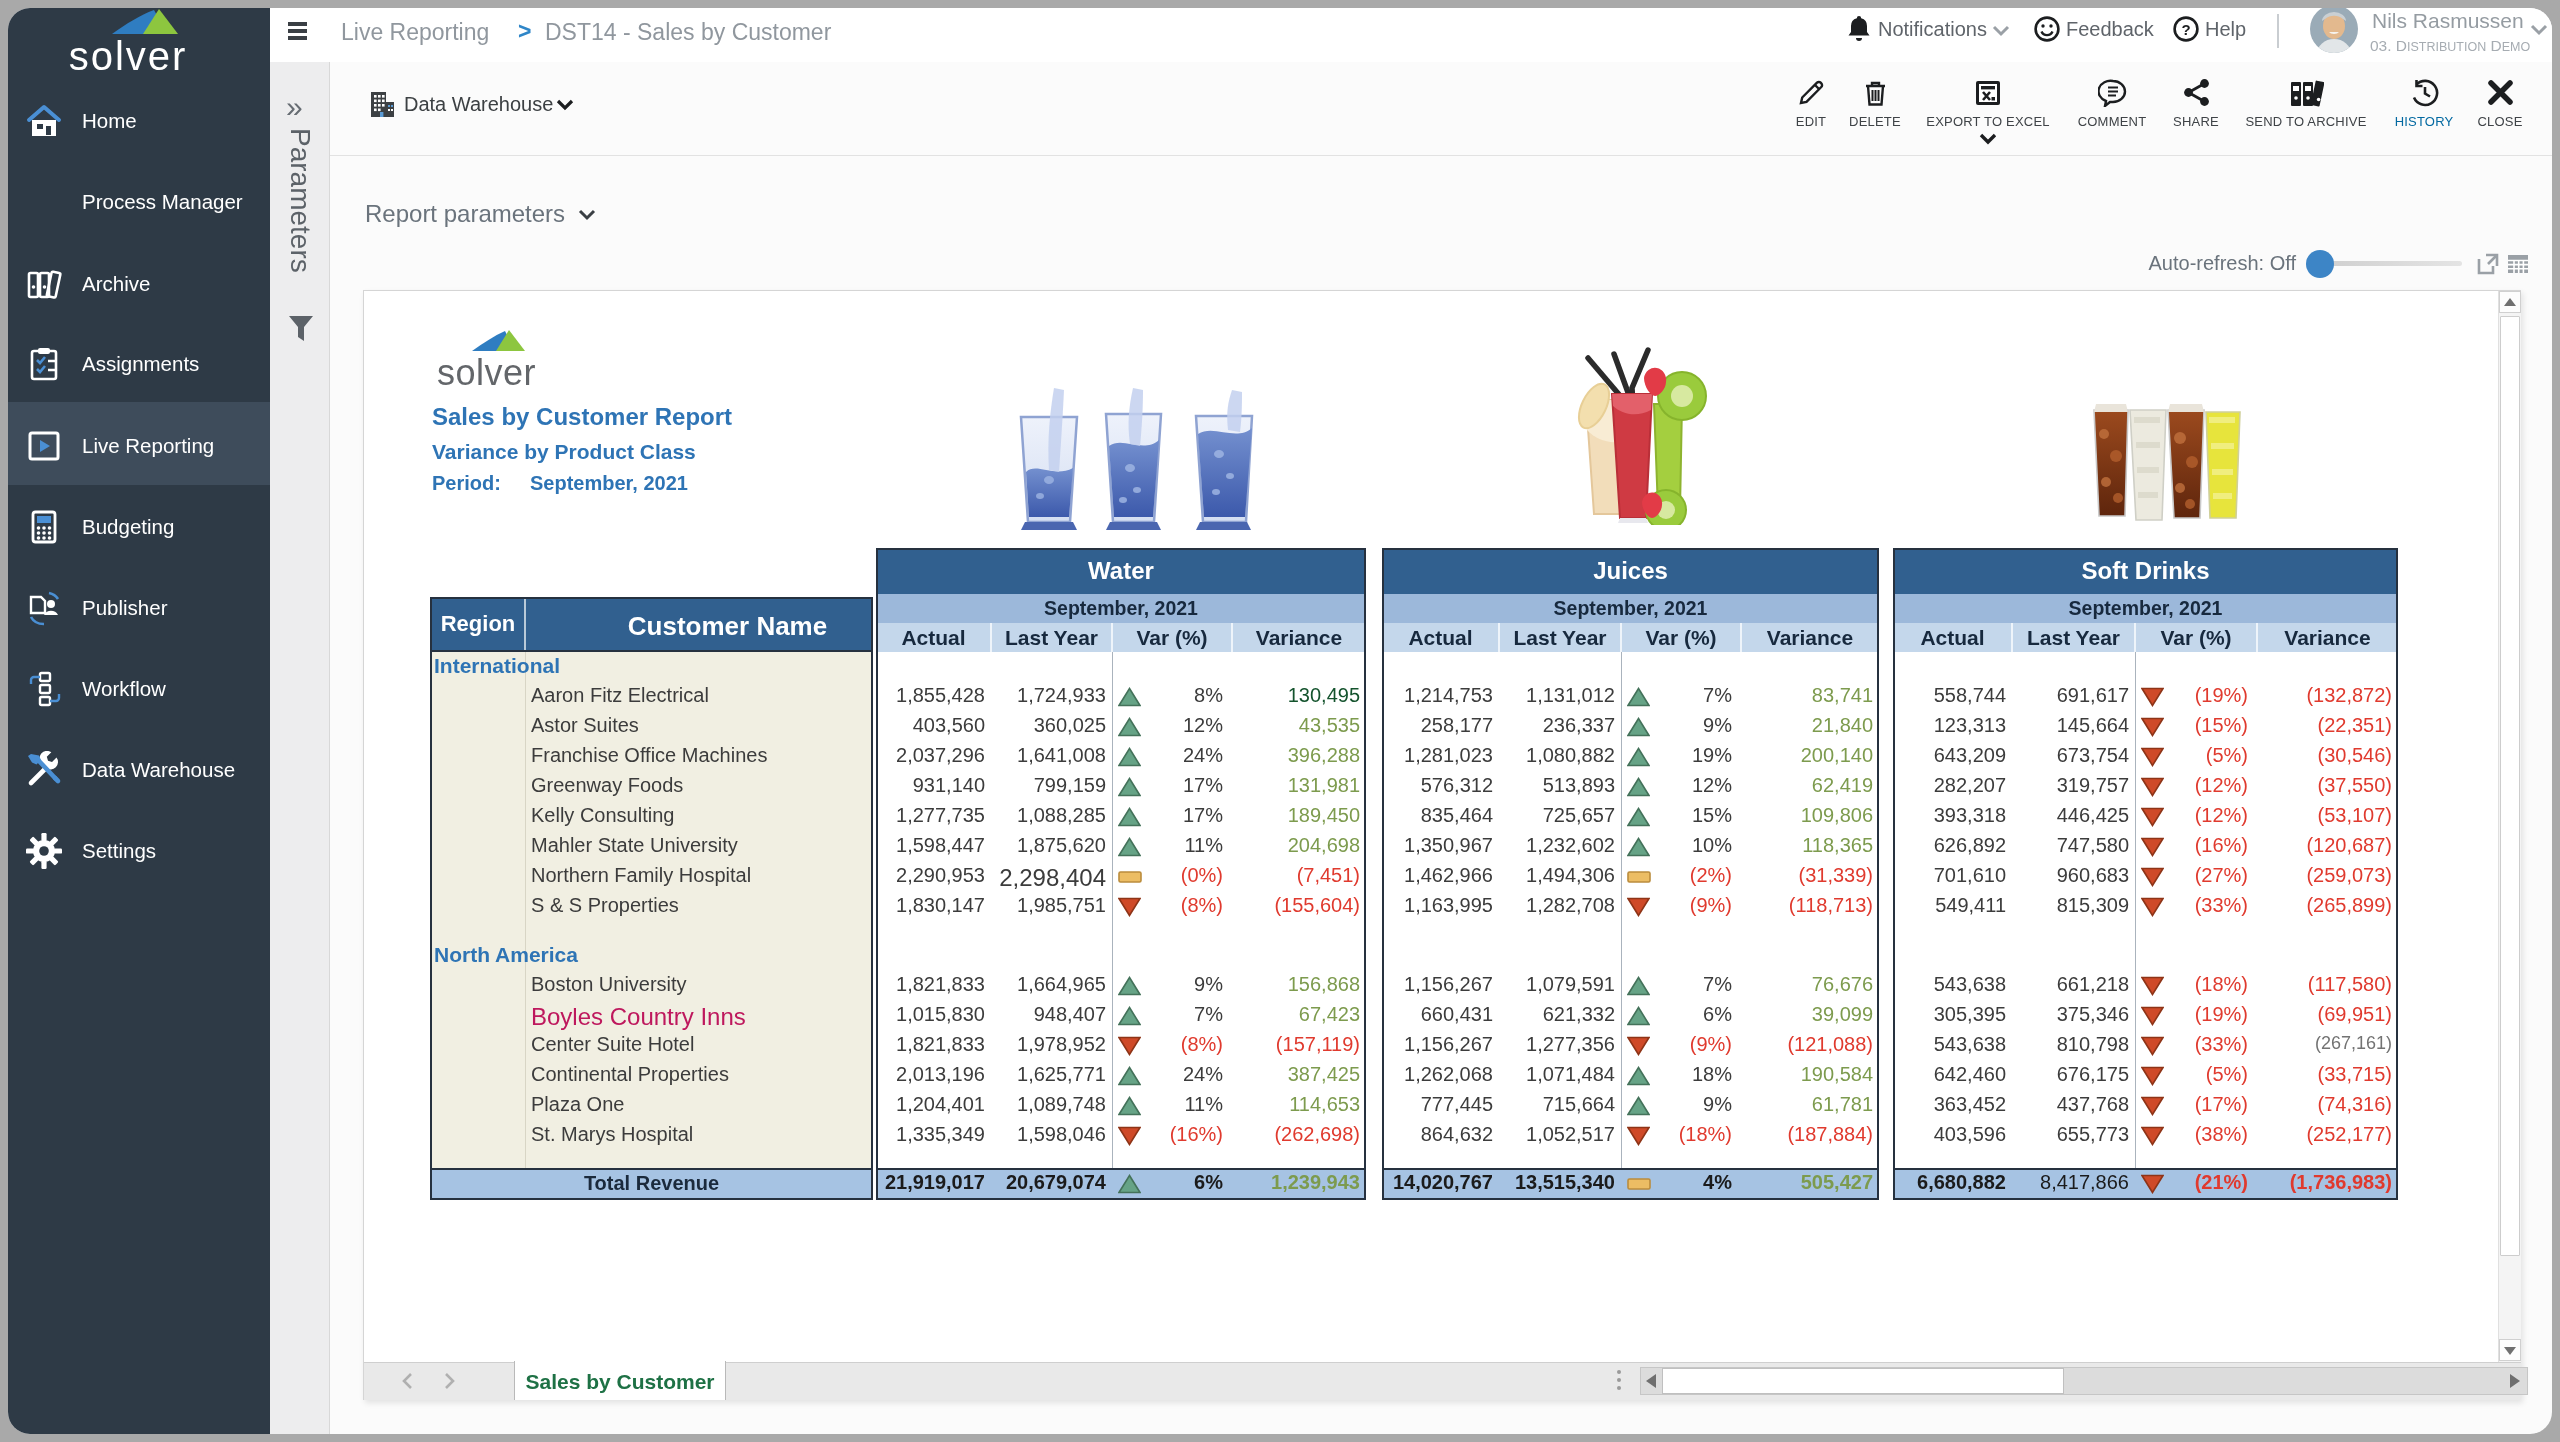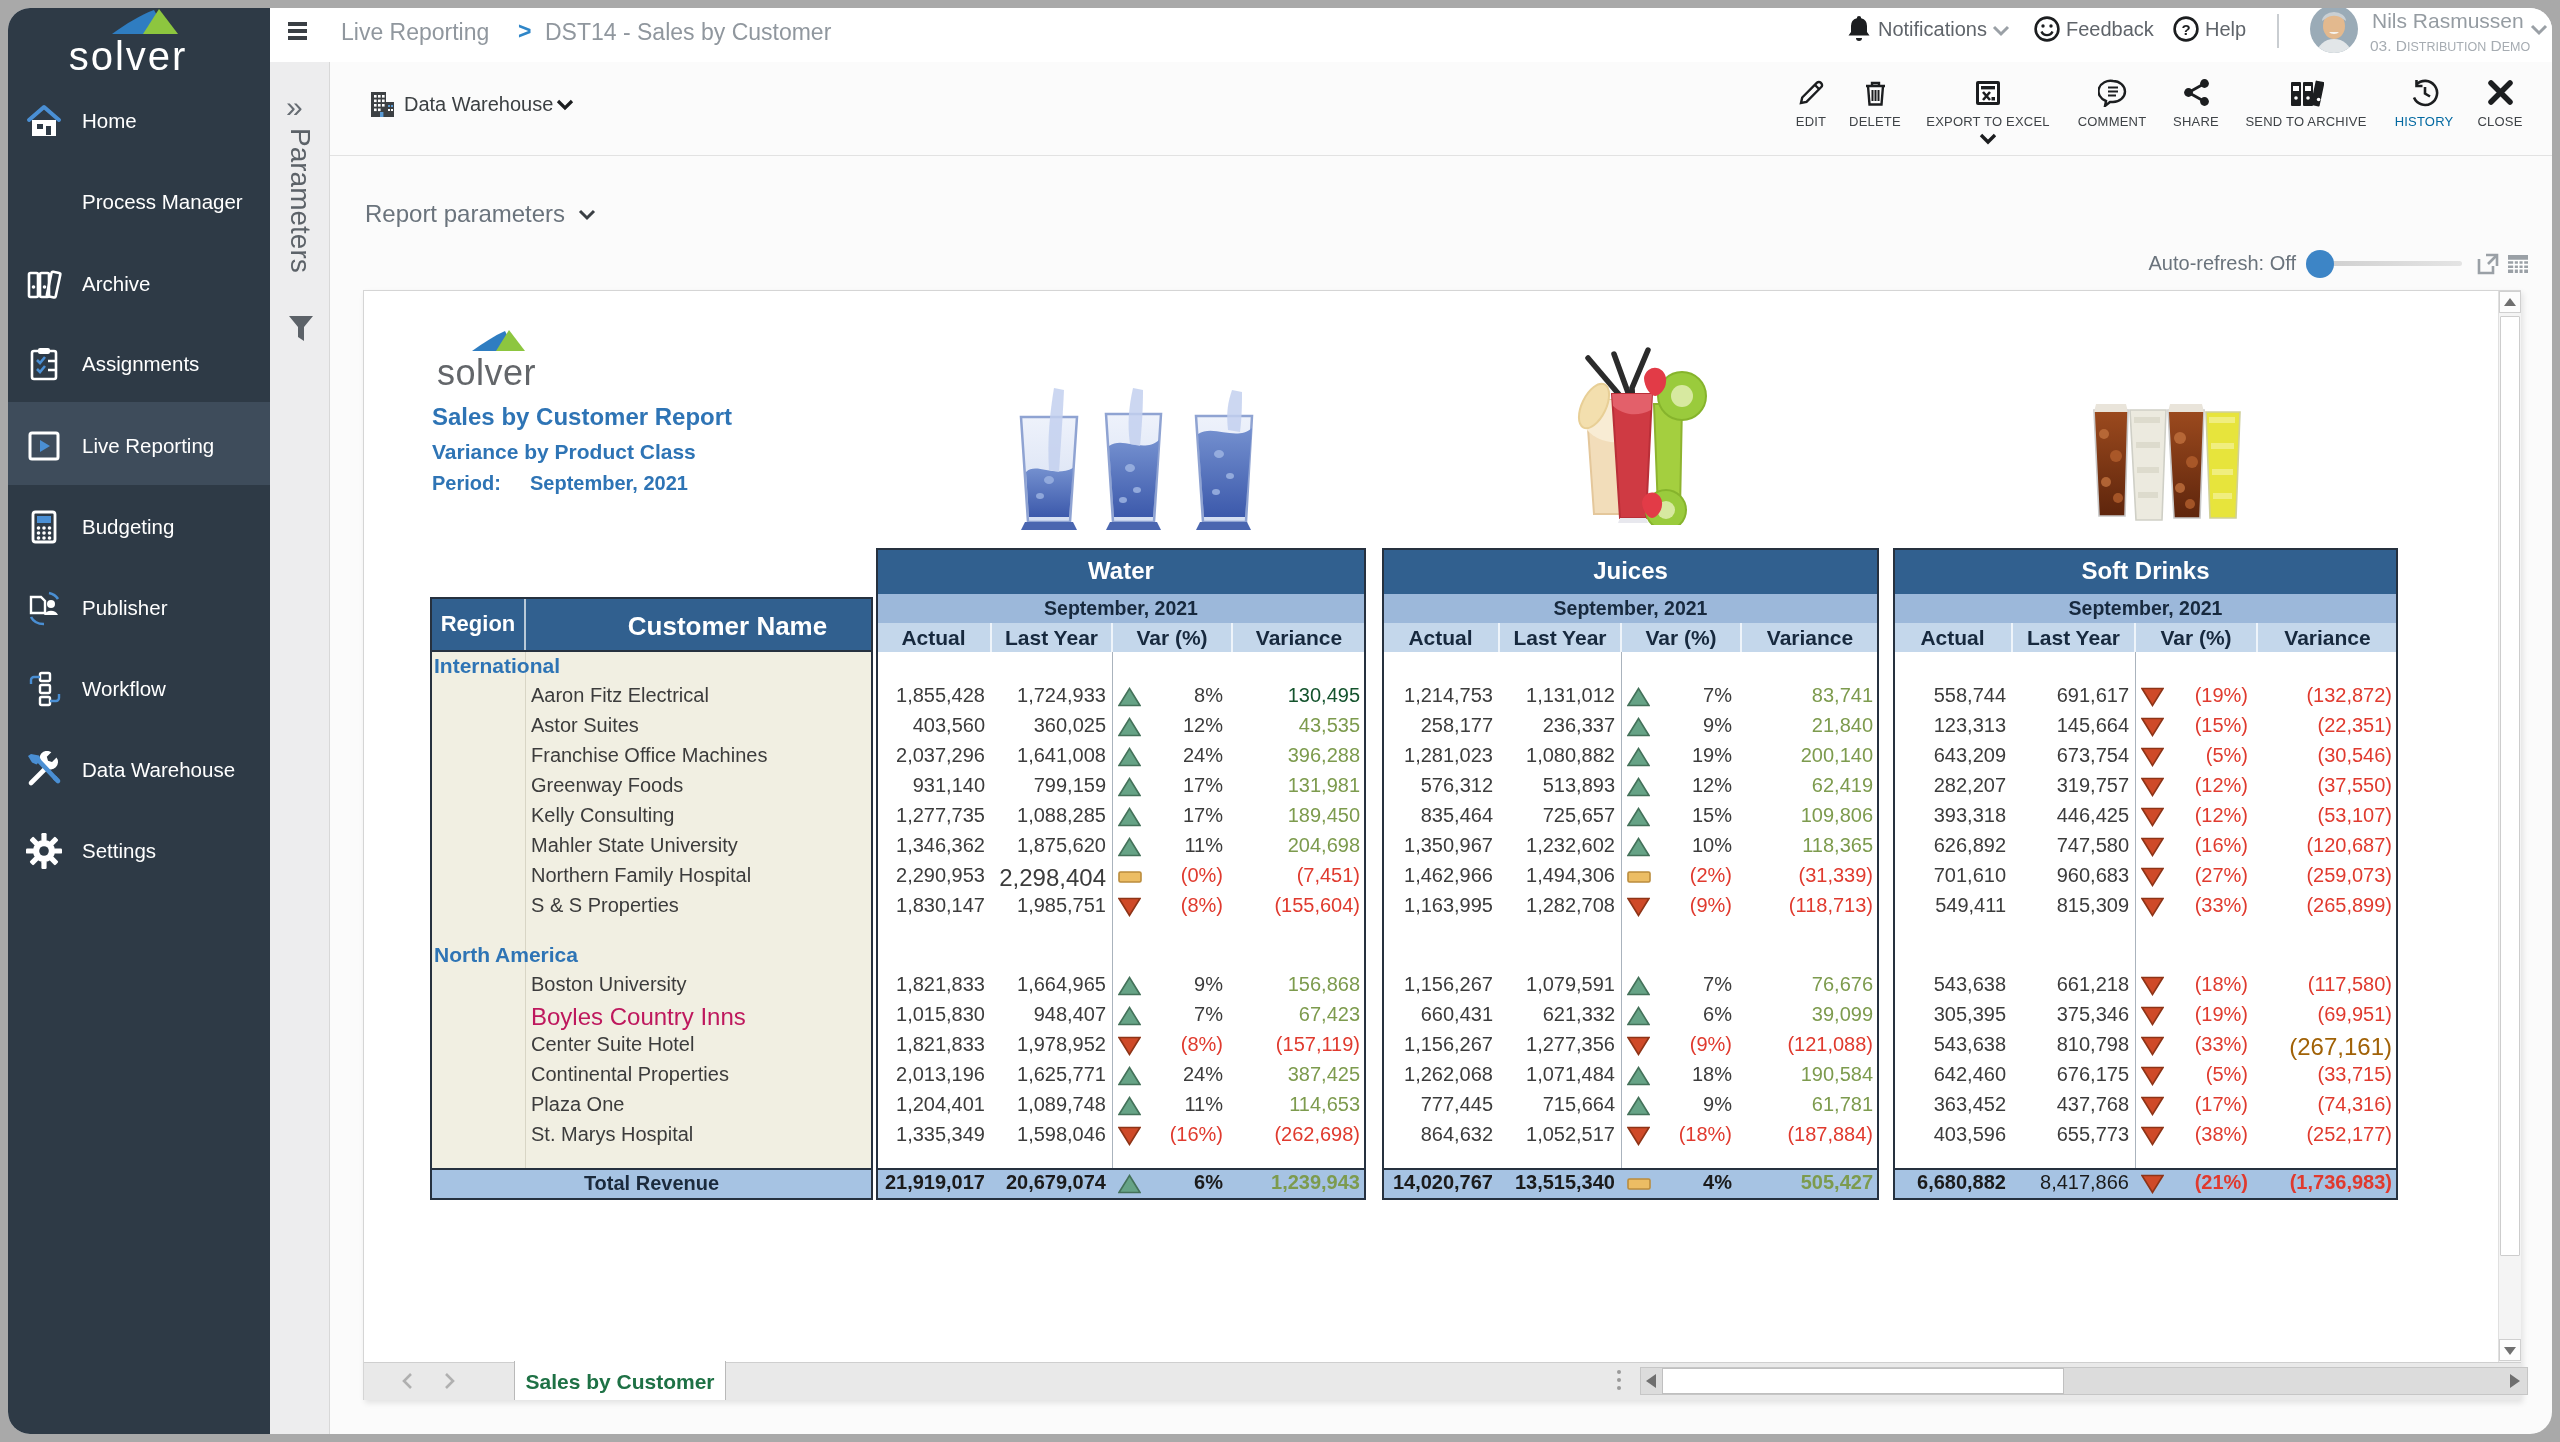--- a/index.html
+++ b/index.html
@@ -541,21 +541,21 @@
 <div class="abs r" style="left:1621px;top:804px;width:111px;font-size:20px;color:#3c3c3c">15%</div>
 <div class="abs r" style="left:1741px;top:804px;width:132px;font-size:20px;color:#7d9b4e">109,806</div>
 <div class="abs r" style="left:1893px;top:804px;width:113px;font-size:20px;color:#3c3c3c">393,318</div>
 <div class="abs r" style="left:2012px;top:804px;width:117px;font-size:20px;color:#3c3c3c">446,425</div>
 <svg class="abs" style="left:2141px;top:807px" width="23" height="20">
         <path d="M11.5 18.5 L1 1.5 L22 1.5 Z" fill="#cf4a28" stroke="#8e3417" stroke-width="1.6"></path>
       </svg>
 <div class="abs r" style="left:2135px;top:804px;width:113px;font-size:20px;color:#e03a2e">(12%)</div>
 <div class="abs r" style="left:2257px;top:804px;width:135px;font-size:20px;color:#e03a2e">(53,107)</div>
 <div class="abs" style="left:531px;top:834px;font-size:20px;color:#3c3c3c">Mahler State University</div>
-<div class="abs r" style="left:876px;top:834px;width:109px;font-size:20px;color:#3c3c3c">1,346,362</div>
+<div class="abs r" style="left:876px;top:834px;width:109px;font-size:20px;color:#3c3c3c">1,598,447</div>
 <div class="abs r" style="left:991px;top:834px;width:115px;font-size:20px;color:#3c3c3c">1,875,620</div>
 <svg class="abs" style="left:1118px;top:837px" width="23" height="20">
         <path d="M11.5 1.5 L22 18.5 L1 18.5 Z" fill="#66a386" stroke="#44725a" stroke-width="1.6"></path>
       </svg>
 <div class="abs r" style="left:1112px;top:834px;width:111px;font-size:20px;color:#3c3c3c">11%</div>
 <div class="abs r" style="left:1232px;top:834px;width:128px;font-size:20px;color:#7d9b4e">204,698</div>
 <div class="abs r" style="left:1382px;top:834px;width:111px;font-size:20px;color:#3c3c3c">1,350,967</div>
 <div class="abs r" style="left:1499px;top:834px;width:116px;font-size:20px;color:#3c3c3c">1,232,602</div>
 <svg class="abs" style="left:1627px;top:837px" width="23" height="20">
         <path d="M11.5 1.5 L22 18.5 L1 18.5 Z" fill="#66a386" stroke="#44725a" stroke-width="1.6"></path>
@@ -672,21 +672,21 @@
         <path d="M11.5 18.5 L1 1.5 L22 1.5 Z" fill="#cf4a28" stroke="#8e3417" stroke-width="1.6"></path>
       </svg>
 <div class="abs r" style="left:1621px;top:1033px;width:111px;font-size:20px;color:#e03a2e">(9%)</div>
 <div class="abs r" style="left:1741px;top:1033px;width:132px;font-size:20px;color:#e03a2e">(121,088)</div>
 <div class="abs r" style="left:1893px;top:1033px;width:113px;font-size:20px;color:#3c3c3c">543,638</div>
 <div class="abs r" style="left:2012px;top:1033px;width:117px;font-size:20px;color:#3c3c3c">810,798</div>
 <svg class="abs" style="left:2141px;top:1036px" width="23" height="20">
         <path d="M11.5 18.5 L1 1.5 L22 1.5 Z" fill="#cf4a28" stroke="#8e3417" stroke-width="1.6"></path>
       </svg>
 <div class="abs r" style="left:2135px;top:1033px;width:113px;font-size:20px;color:#e03a2e">(33%)</div>
-<div class="abs r" style="left:2257px;top:1033px;width:135px;font-size:24px;color:#a16207">(267,161)</div>
+<div class="abs r" style="left:2257px;top:1033px;width:135px;font-size:18px;color:#737373">(267,161)</div>
 <div class="abs" style="left:531px;top:1063px;font-size:20px;color:#3c3c3c">Continental Properties</div>
 <div class="abs r" style="left:876px;top:1063px;width:109px;font-size:20px;color:#3c3c3c">2,013,196</div>
 <div class="abs r" style="left:991px;top:1063px;width:115px;font-size:20px;color:#3c3c3c">1,625,771</div>
 <svg class="abs" style="left:1118px;top:1066px" width="23" height="20">
         <path d="M11.5 1.5 L22 18.5 L1 18.5 Z" fill="#66a386" stroke="#44725a" stroke-width="1.6"></path>
       </svg>
 <div class="abs r" style="left:1112px;top:1063px;width:111px;font-size:20px;color:#3c3c3c">24%</div>
 <div class="abs r" style="left:1232px;top:1063px;width:128px;font-size:20px;color:#7d9b4e">387,425</div>
 <div class="abs r" style="left:1382px;top:1063px;width:111px;font-size:20px;color:#3c3c3c">1,262,068</div>
 <div class="abs r" style="left:1499px;top:1063px;width:116px;font-size:20px;color:#3c3c3c">1,071,484</div>

